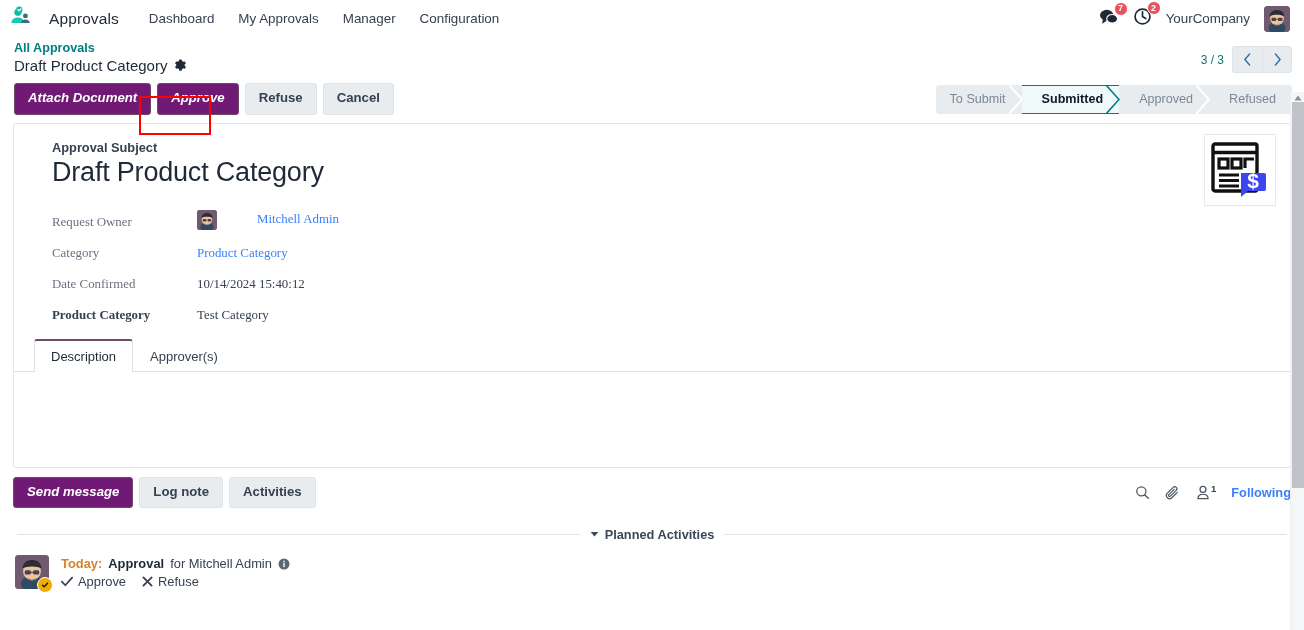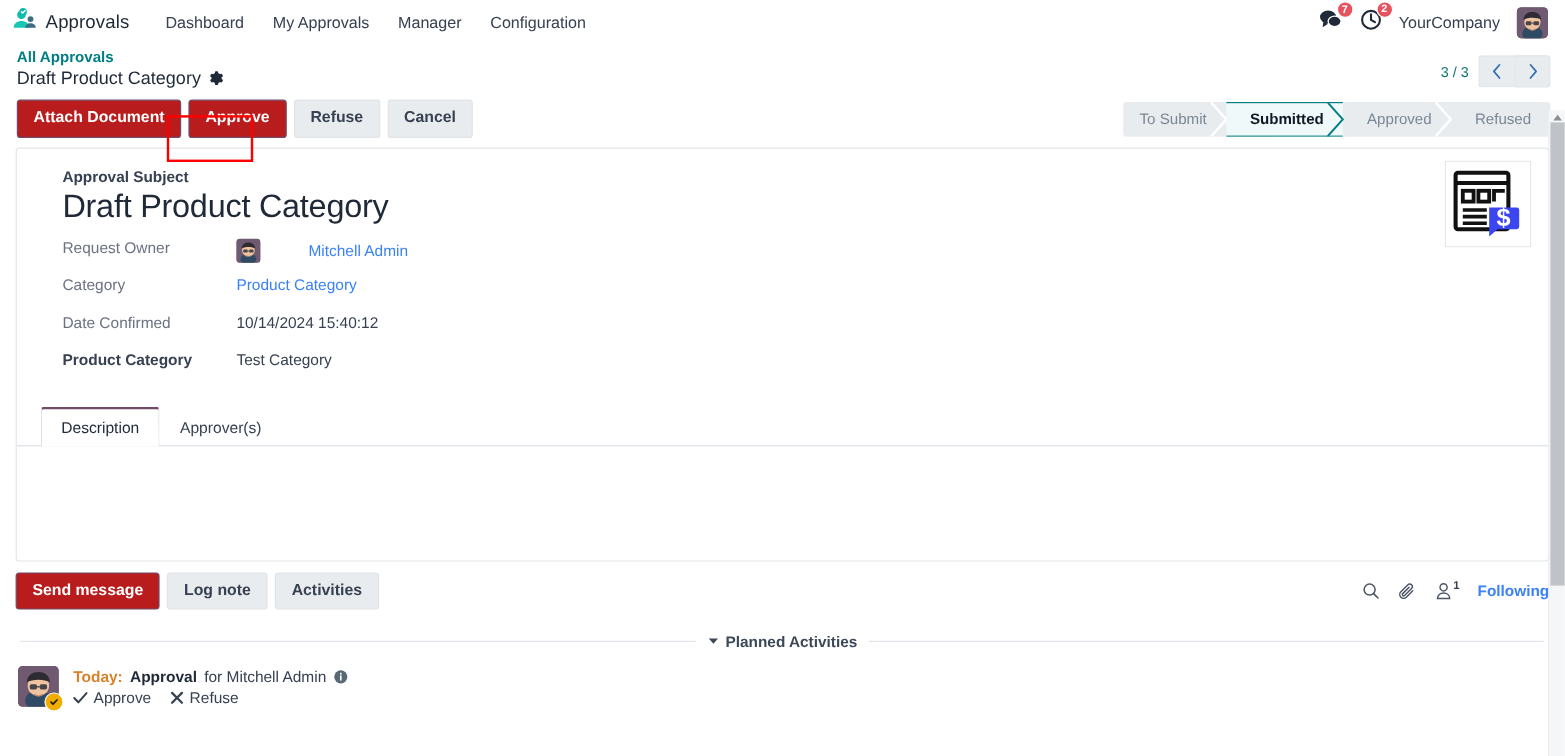--- a/index.html
+++ b/index.html
@@ -18,21 +18,21 @@
   .navbar {
     height: 37px;
     display: flex;
     align-items: center;
     background: #ffffff;
     padding: 0 10px 0 8px;
     position: relative;
     z-index: 5;
   }
   .brand {
-    display: flex; align-items: center; gap: 7px;
+    display: flex; align-items: center; gap: 18px;
     margin-right: 16px;
     padding: 0 2px;
   }
   .brand-title {
     font-size: 15.5px; color: #1f2937; letter-spacing: .1px;
   }
   .nav-items { display: flex; align-items: center; gap: 0; }
   .nav-item {
     font-size: 13.4px;
     color: #374151;
@@ -111,23 +111,24 @@
     font-size: 13.2px;
     font-weight: 600;
     padding: 6px 13px 7px;
     border-radius: 3px;
     border: 1px solid transparent;
     cursor: pointer;
     white-space: nowrap;
     line-height: 1.25;
   }
   .btn-primary {
-    background: #b91c1c;
+    background: #701a75;
     color: #ffffff;
     border-color: #714B67;
+    font-style: italic;
   }
   .btn-secondary {
     background: #e9ecef;
     color: #374151;
     border-color: #e0e3e7;
   }
   .btn-group { display: flex; align-items: center; gap: 6px; }
 
   .highlight-box {
     position: absolute;
@@ -196,22 +197,23 @@
   .oe-title {
     font-size: 27px;
     color: #1f2937;
     font-weight: 400;
     margin: 0 0 10px 18px;
     line-height: 1.18;
     letter-spacing: -.2px;
   }
   .form-grid { margin-left: 18px; }
   .form-row {
-    display: flex; align-items: flex-start;
+    display: flex; align-items: flex-end;
     min-height: 31px;
+    font-family: Liberation Serif, serif;
   }
   .form-label {
     width: 145px;
     font-size: 12.9px;
     color: #6b7280;
     flex: none;
   }
   .form-label.strong { color: #374151; font-weight: 700; }
   .form-value { font-size: 12.9px; color: #374151; display: flex; align-items: center; gap: 8px; }
   .form-value.link { color: #3b82f6; gap: 40px; }

